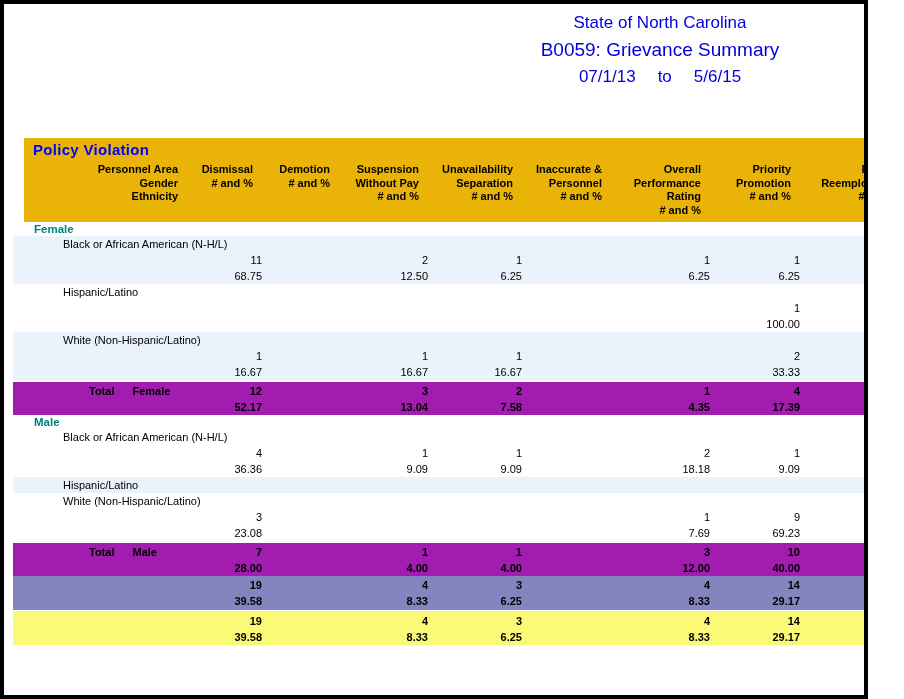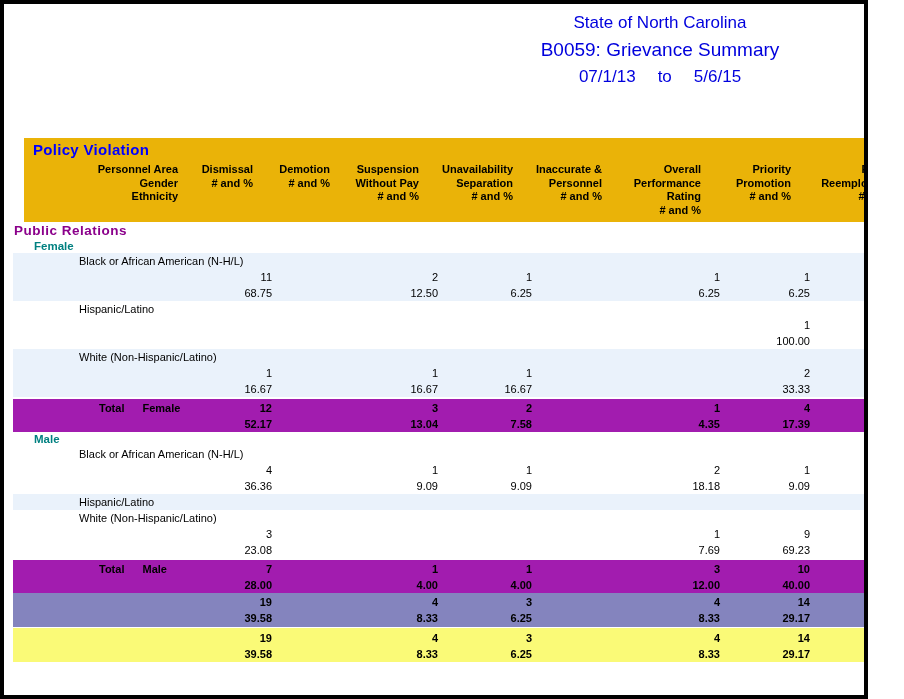--- a/index.html
+++ b/index.html
@@ -47,22 +47,22 @@
     margin-left:10px; font-size:13.5px; font-weight:bold;
     color:#8B008B; line-height:17px; letter-spacing:0.5px; height:17px;
   }
   .gender-line {
     margin-left:30px; font-size:11.5px; font-weight:bold;
     color:#008080; line-height:14px; height:14px;
   }
   .row { margin-left:9px; width:885px; }
   .row.blue  { background:#EAF2FB; }
   .row.white { background:#ffffff; }
-  .label-line { padding-left:66px; font-size:11px; color:#000; line-height:16px; height:16px; white-space:nowrap; }
-  .vgrid { margin-left:12px;padding-left:24px; }
+  .label-line { padding-left:50px; font-size:11px; color:#000; line-height:16px; height:16px; white-space:nowrap; }
+  .vgrid { margin-left:2px;padding-left:24px; }
   .vc { font-size:11px; color:#000; line-height:16px; text-align:right; padding-right:2px; }
   .vc0 { text-align:left; padding-right:0; }
   .total-row  { background:#a21caf; font-weight:bold; height:33px; padding-top:1px; margin-top:2px; }
   .total-row .vc { font-weight:bold; }
   .tlabel { padding-left:50px; font-size:11px; font-weight:bold; white-space:nowrap; }
   .tlabel .tl2 { margin-left:18px; }
   .grand-row  { background:#8484BE; font-weight:bold; height:34px; padding-top:1px; }
   .grand-row .vc { font-weight:bold; }
   .report-row { background:#FAFA77; font-weight:bold; height:34px; padding-top:2px; margin-top:1px; }
   .report-row .vc { font-weight:bold; }
@@ -124,21 +124,20 @@
         </div>
         <div class="hc">
           <div>Priority</div>
           <div>Reemployment</div>
           <div># and %</div>
         </div>
       </div>
   </div>
 
   <div class="tbody" id="table-body">
-    <div class="group-line">Public Relations</div>
   <div class="gender-line">Female</div>
       <div class="row blue">
         <div class="label-line">Black or African American (N-H/L)</div>
         <div class="grid vgrid">
           <div class="vc vc0"></div>
           <div class="vc">11</div>
           <div class="vc"></div>
           <div class="vc">2</div>
           <div class="vc">1</div>
           <div class="vc"></div>

